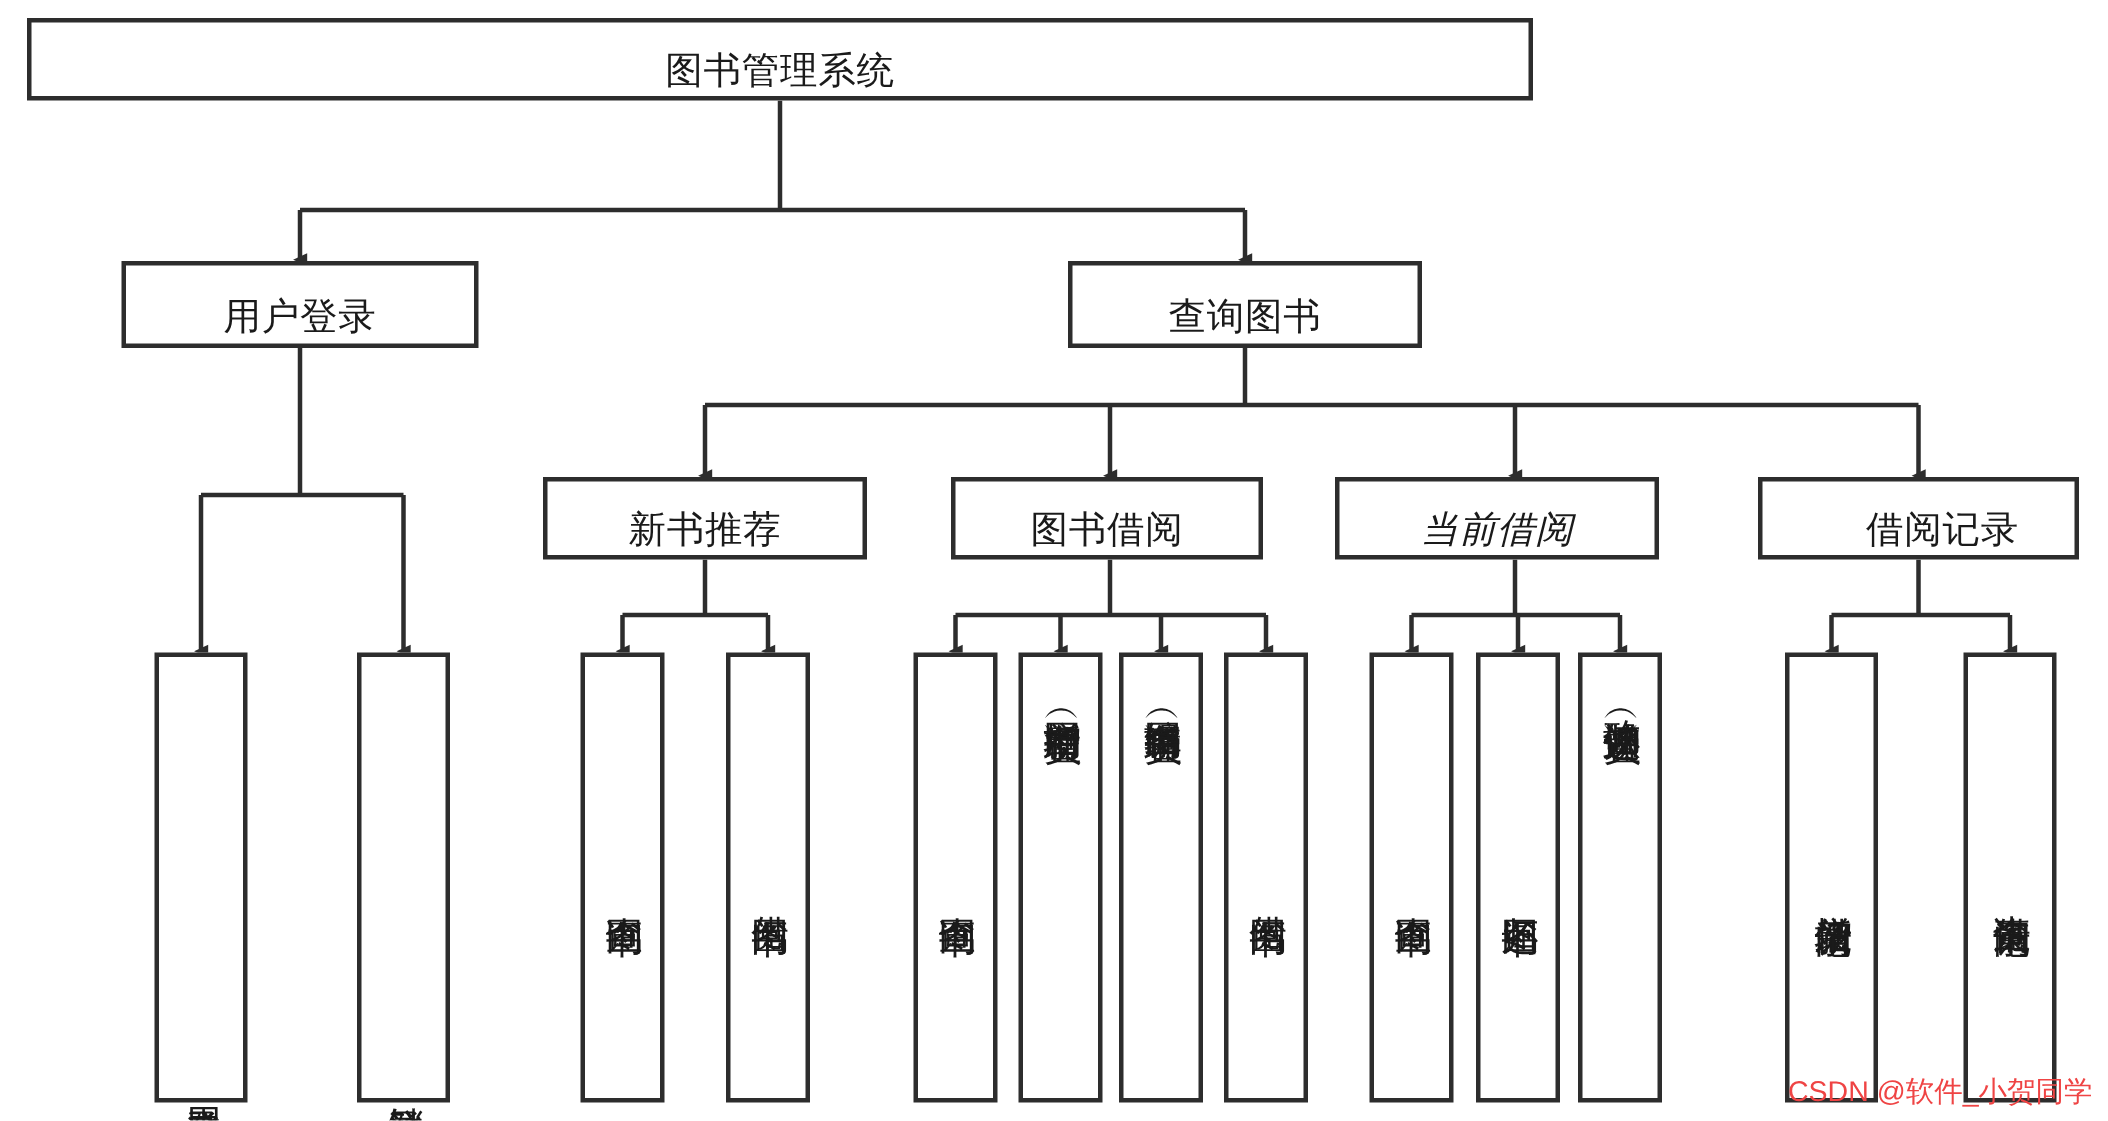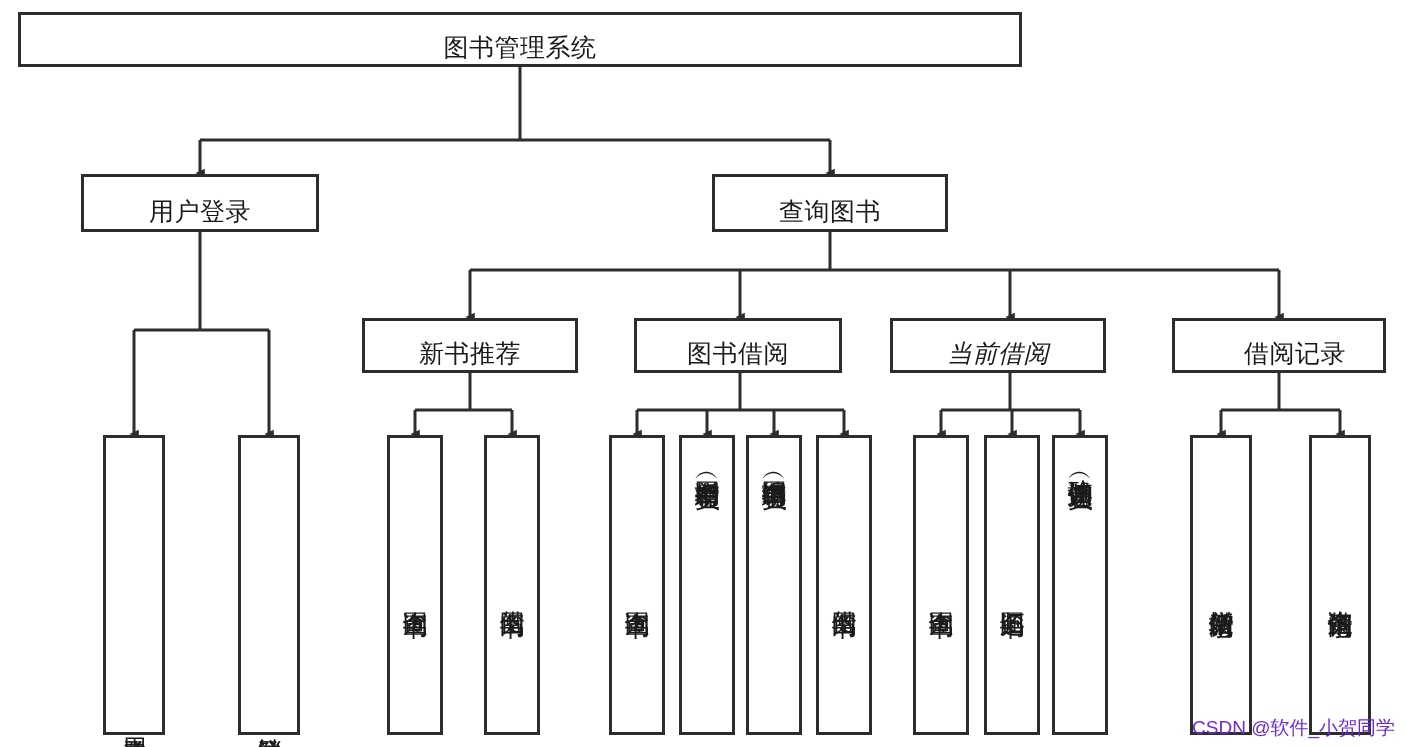--- a/index.html
+++ b/index.html
@@ -62,21 +62,21 @@
   }
   .node.vertical.bottom-text {
     align-items: flex-end;
     padding-bottom: 10px;
   }
   #watermark {
     position: absolute;
     right: 10px;
     bottom: 6px;
     font-size: 19px;
-    color: #6d28d9;
+    color: #ef4444;
     z-index: 3;
     white-space: nowrap;
     font-family: "Liberation Sans", "DejaVu Sans", sans-serif;
   }
 </style>
 </head>
 <body>
 
 <div id="canvas">
 

